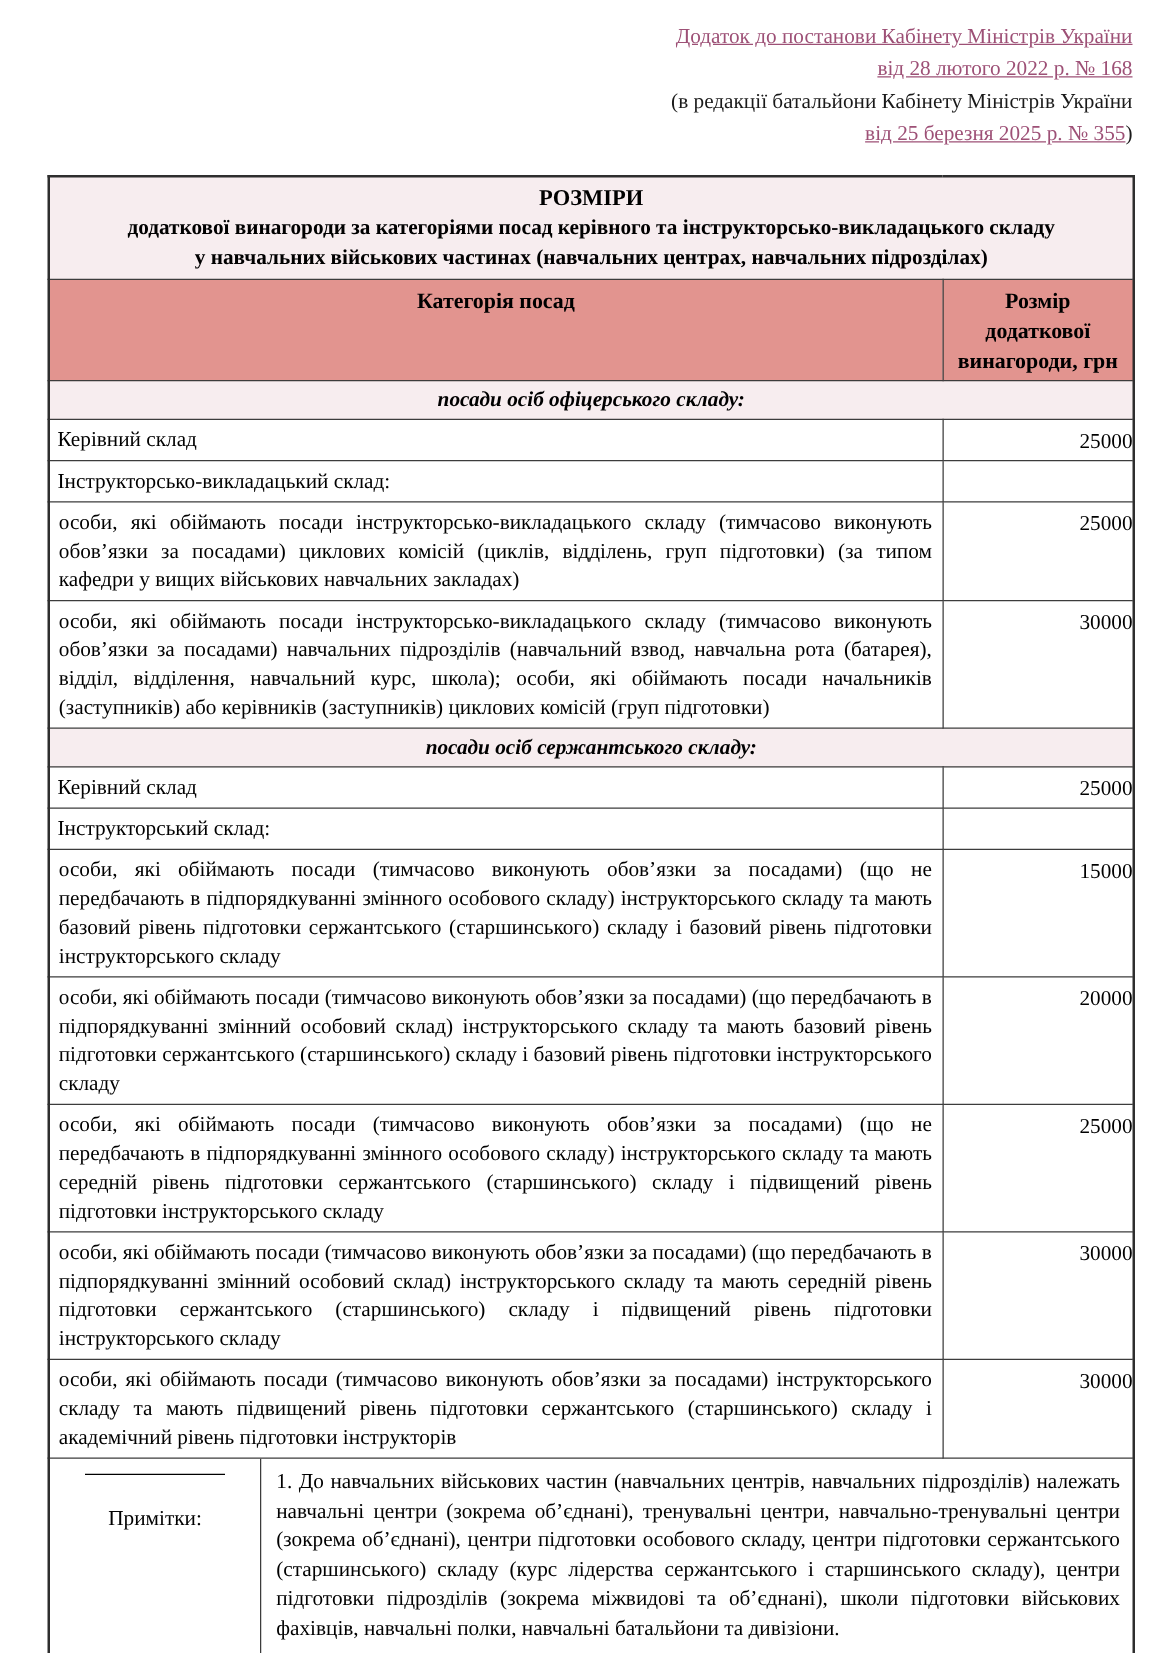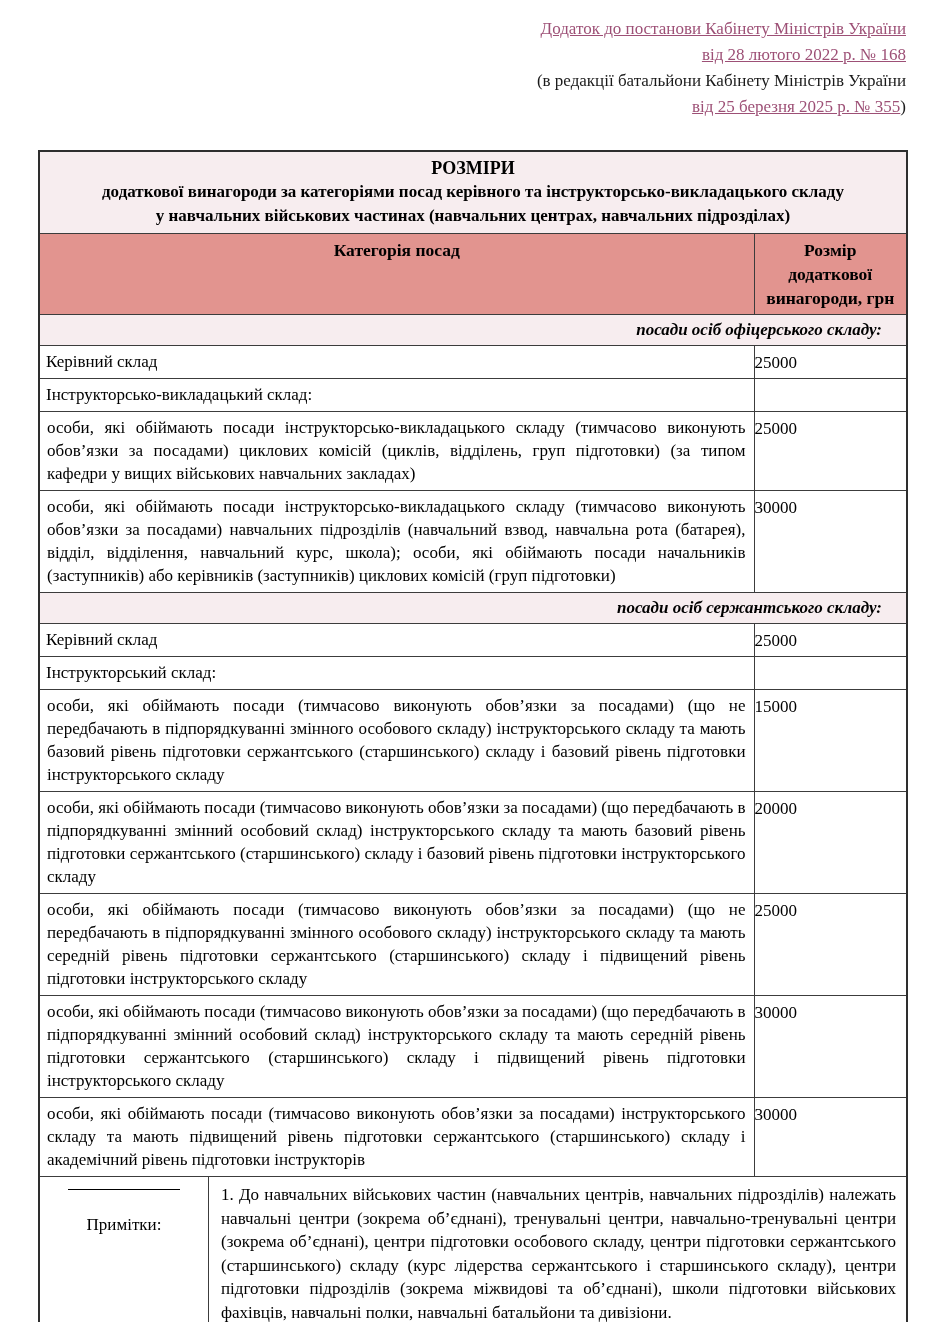--- a/index.html
+++ b/index.html
@@ -11,21 +11,21 @@
     color: var(--text, #000);
     font-size: 17px;
   }
   .page { width: 934px; min-height: 1322px; background: var(--page_bg, #fff); padding-top: 16px; }
 
   
   .doc-header {
     text-align: right;
     padding-right: 28px;
     line-height: 26px;
-    margin-bottom: 30px;
+    margin-bottom: 20px;
   }
   .doc-header a {
     color: var(--link, #9d5076);
     text-decoration: underline;
     cursor: pointer;
   }
   .doc-header .plain { color: #1a1a1a; }
 
   
   table.main-table {
@@ -56,33 +56,33 @@
     vertical-align: middle;
     line-height: 24px;
     height: 78px;
     padding: 4px 10px;
   }
 
   .section-row td {
     background: var(--tint_bg, #f7edef);
     font-weight: bold;
     font-style: italic;
-    text-align: right;
-    padding: 3px 24px;
+    text-align: center;
+    padding: 3px 0;
     line-height: 24px;
   }
 
   .item-row td.cat {
     padding: 4px 8px 5px 6px;
     line-height: 23px;
     text-align: justify;
   }
   .item-row td.cat.indent { padding-left: 7px; }
   .item-row td.amt {
-    text-align: left;
+    text-align: right;
     padding-top: 5px;
     line-height: 23px;
   }
 
   
   .notes-cell { padding: 0; }
   .notes-wrap { display: flex; align-items: stretch; min-height: 205px; }
   .notes-label-col {
     flex: 0 0 169px;
     border-right: 1px solid var(--border, #3c3c3c);

